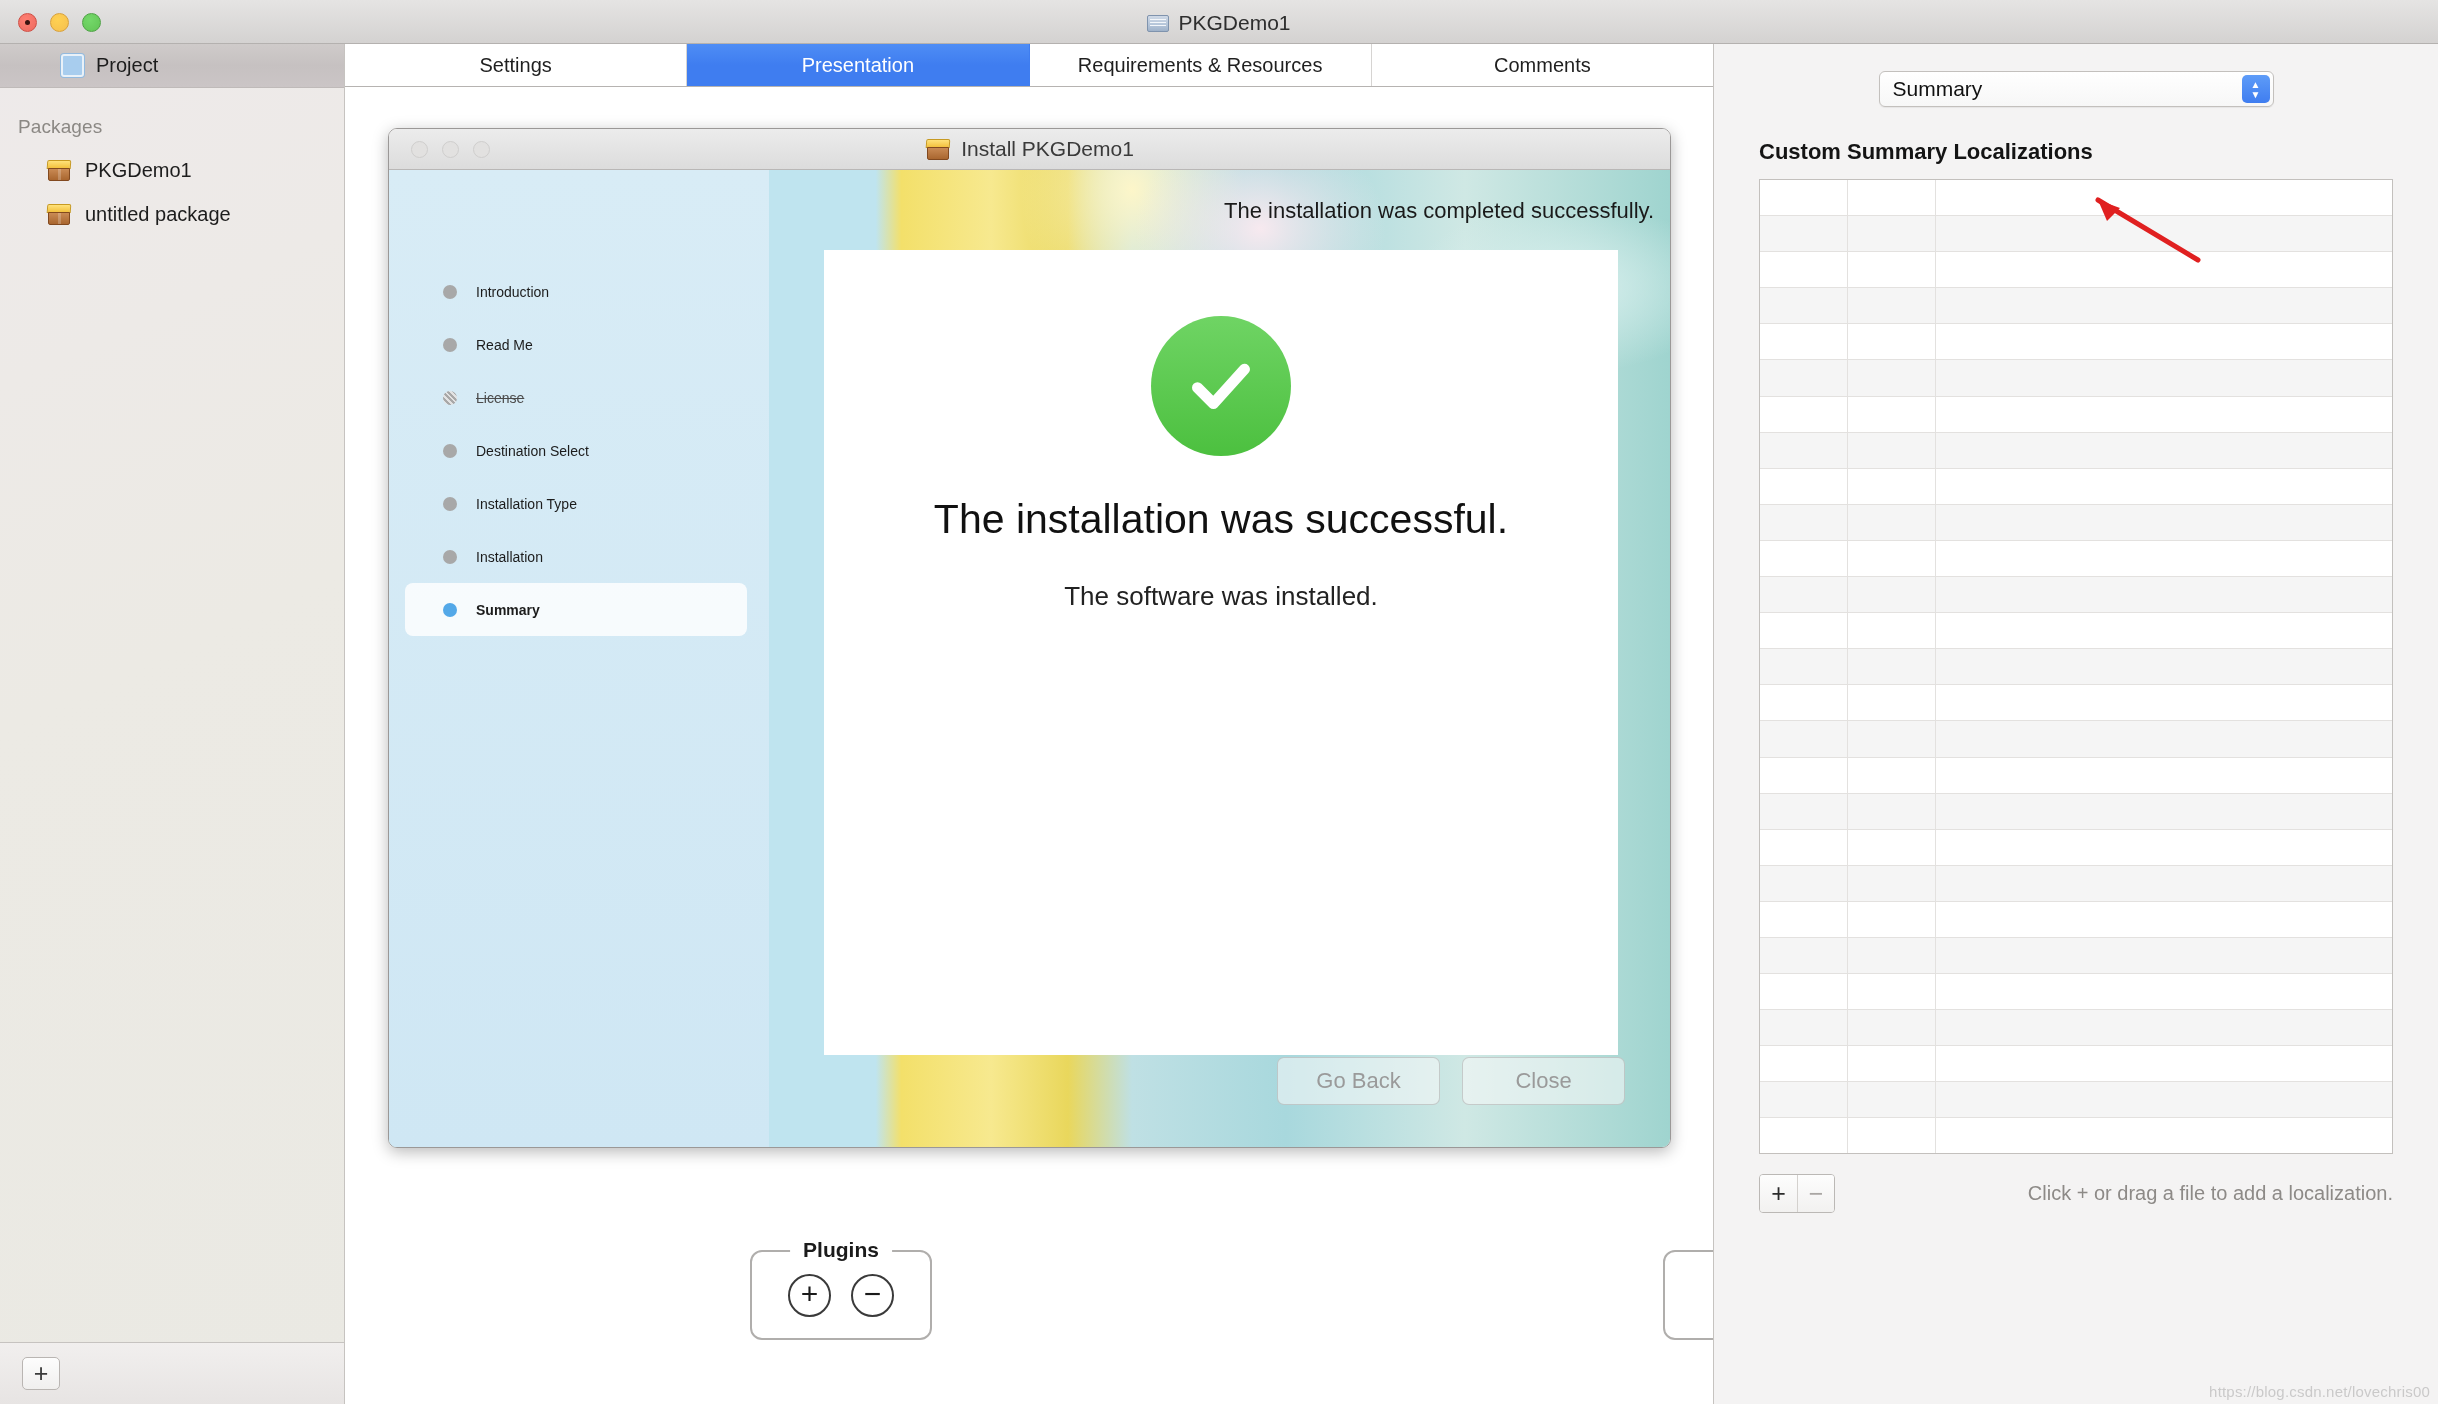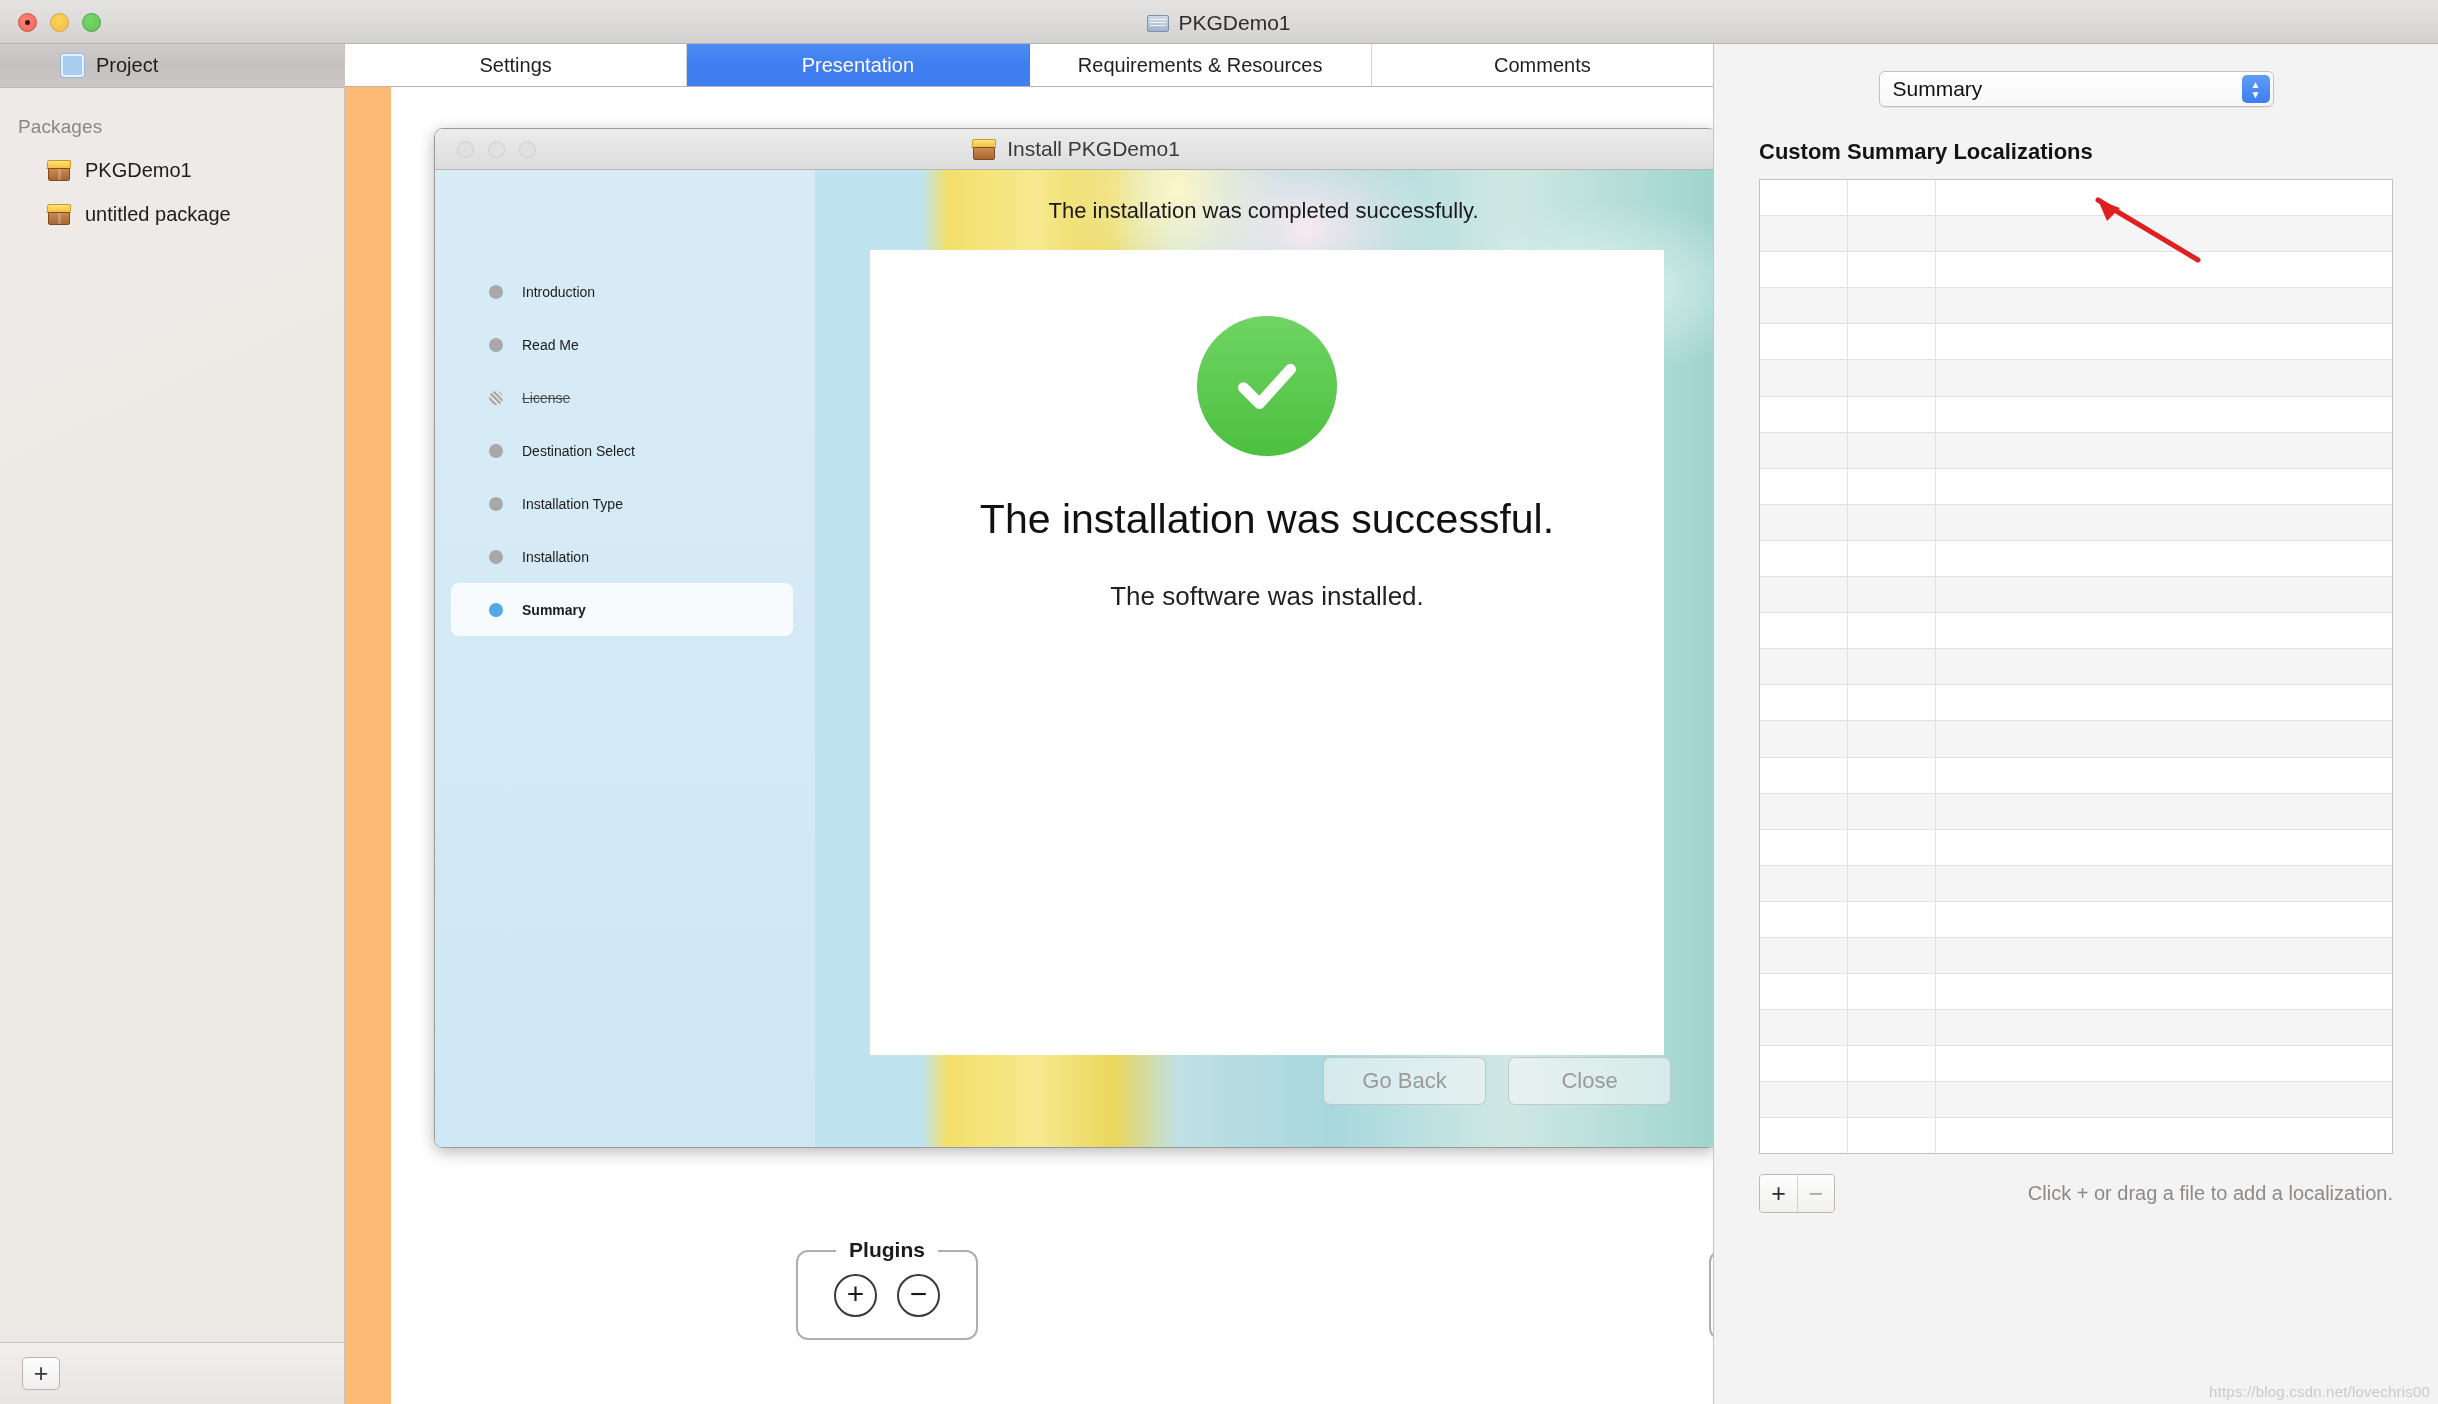--- a/index.html
+++ b/index.html
@@ -118,21 +118,21 @@
     flex: 1; display: flex; align-items: center; justify-content: center;
     font-size: 20px; color: #1f1f1f; border-right: 1px solid #d6d4d2;
     background: #ffffff;
   }
   .tab:last-child { border-right: none; }
   .tab.active {
     background: linear-gradient(to bottom, #4e8df5 0%, #3f7df0 50%, #3f7df0 100%);
     color: #fff; border-right-color: #3f7df0;
   }
 
-  .preview-area { flex: 1; position: relative; background: #fff; min-height: 0; margin-left: 46px; }
+  .preview-area { flex: 1; position: relative; background: #fff; min-height: 0; }
 
   
   .installer {
     position: absolute; left: 43px; top: 41px; width: 1283px; height: 1020px;
     border-radius: 9px; overflow: hidden;
     box-shadow: 0 4px 16px rgba(0,0,0,.28);
     border: 1px solid #9b9897;
   }
   .inst-titlebar {
     height: 41px; position: relative;
@@ -189,21 +189,21 @@
   .step.disabled { color: #4b4b4b; }
   .step.disabled .dot {
     background: repeating-linear-gradient(45deg, #a8a8a8 0 2px, #e2e2e2 2px 4px);
   }
   .step.disabled .step-label { text-decoration: line-through; text-decoration-thickness: 1px; }
   .step.current { background: rgba(255,255,255,.82); font-weight: bold; }
   .step.current .dot { background: #53a8e8; }
 
   .inst-content { position: absolute; left: 380px; right: 0; top: 0; bottom: 0; }
   .inst-headline {
-    position: absolute; top: 28px; left: 0; right: 4px; text-align: center;
+    position: absolute; top: 28px; left: 0; right: 16px; text-align: right;
     font-size: 22px; color: #1a1a1a;
   }
   .success-card {
     position: absolute; left: 55px; right: 52px; top: 80px; height: 805px;
     background: #ffffff;
     display: flex; flex-direction: column; align-items: center;
     padding-top: 66px;
   }
   .check-circle {
     width: 140px; height: 140px; border-radius: 50%;

